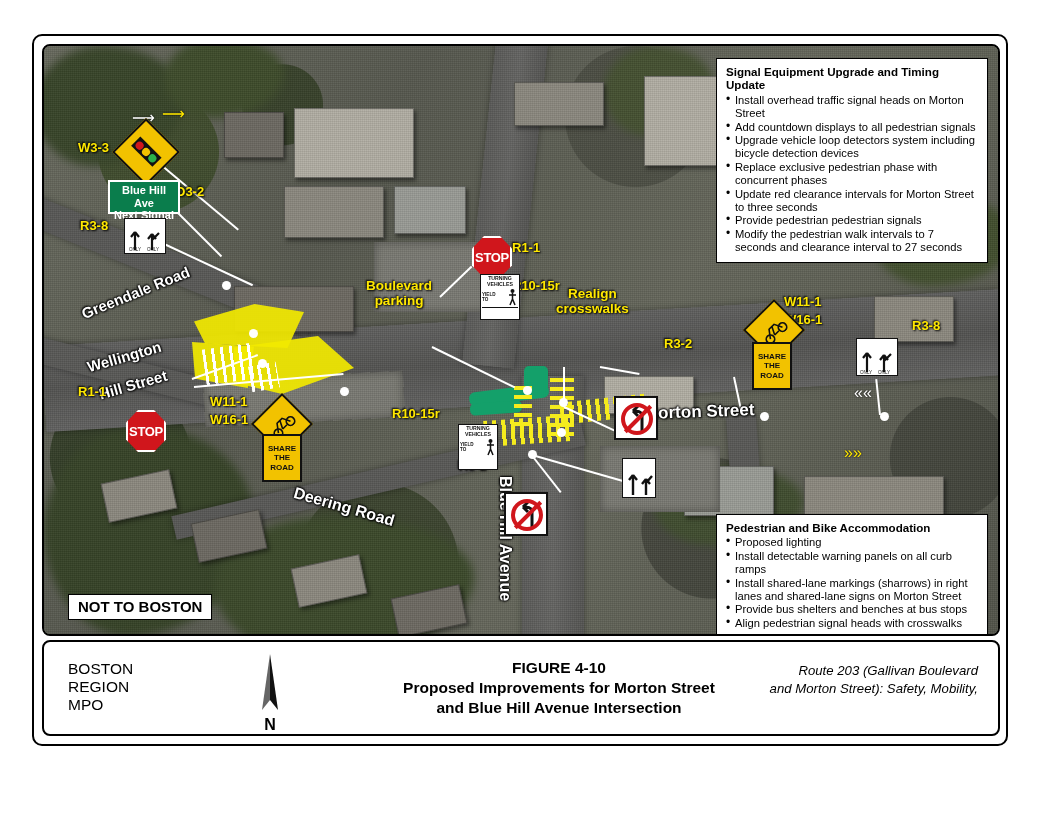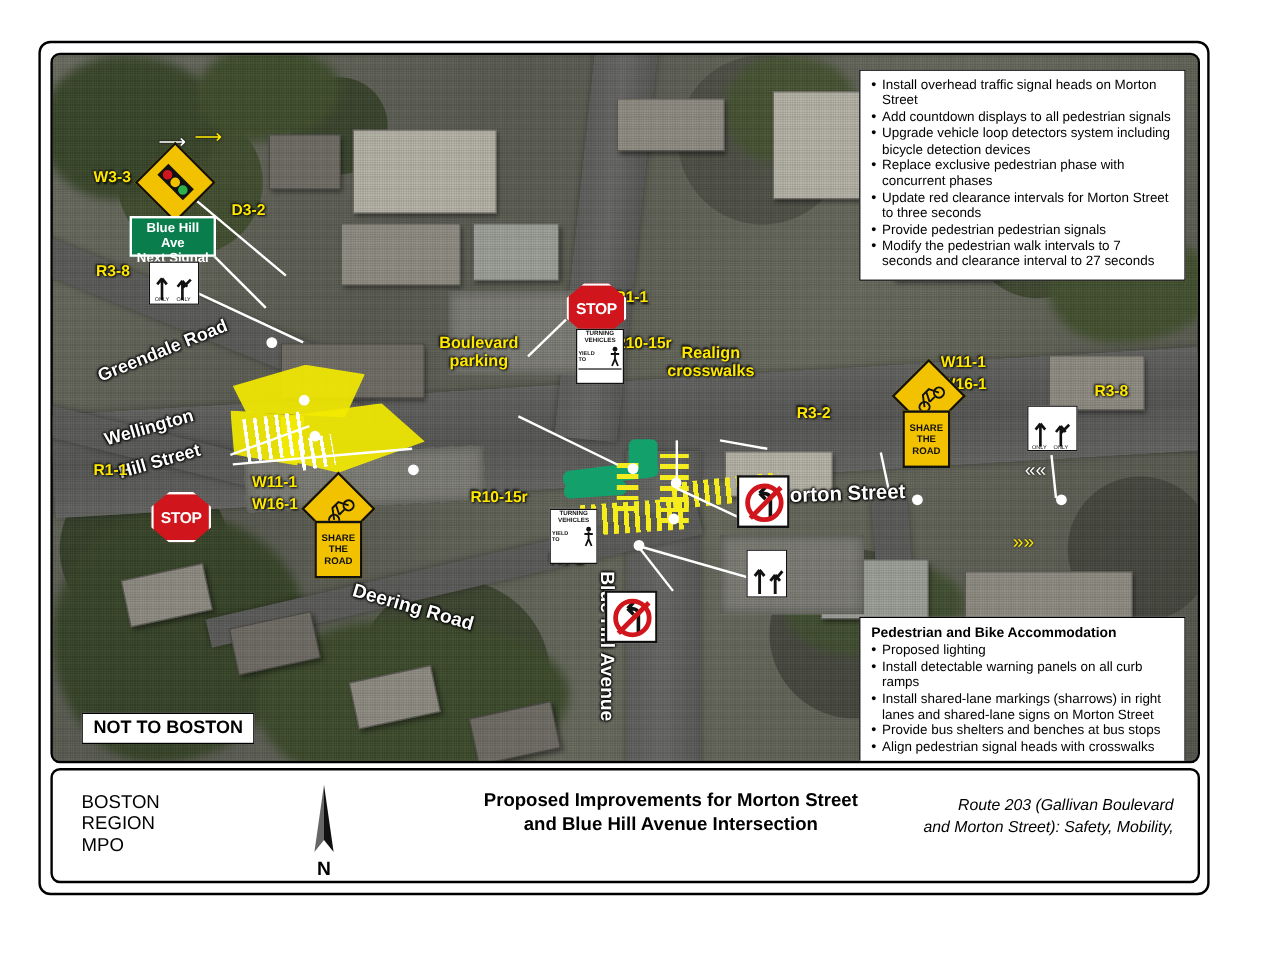--- a/index.html
+++ b/index.html
@@ -173,21 +173,21 @@
     background: #fff;
     border: 1px solid #000;
     padding: 3px 9px 4px 9px;
     font-weight: bold;
     font-size: 15px;
   }
 
   
   .sign { position: absolute; }
   .stop-sign {
-    width: 50px; height: 42px;
+    width: 40px; height: 42px;
     background: #d0161c;
     border: 2px solid #fff;
     clip-path: polygon(30% 0,70% 0,100% 30%,100% 70%,70% 100%,30% 100%,0 70%,0 30%);
     color: #fff; font-weight: bold; font-size: 13px;
     display: flex; align-items: center; justify-content: center;
     letter-spacing: -.3px;
   }
   .diamond {
     width: 44px; height: 44px;
     background: #f2c200;
@@ -414,21 +414,21 @@
     <div class="note-label" style="left:322px;top:232px;">
       <span style="white-space:pre-line;">Boulevard
 parking</span>
     </div>
     <div class="note-label" style="left:512px;top:240px;">
       <span style="white-space:pre-line;text-align:center;">Realign
 crosswalks</span>
     </div>
 
     <div class="code-label" style="left:34px;top:94px;">W3-3</div>
-    <div class="code-label" style="left:132px;top:121px;margin-left:17px;">D3-2</div>
+    <div class="code-label" style="left:132px;top:138px;">D3-2</div>
     <div class="code-label" style="left:36px;top:172px;">R3-8</div>
     <div class="code-label" style="left:468px;top:194px;">R1-1</div>
     <div class="code-label" style="left:468px;top:232px;">R10-15r</div>
     <div class="code-label" style="left:34px;top:338px;">R1-1</div>
     <div class="code-label" style="left:166px;top:348px;">W11-1</div>
     <div class="code-label" style="left:166px;top:366px;">W16-1</div>
     <div class="code-label" style="left:348px;top:360px;">R10-15r</div>
     <div class="code-label" style="left:414px;top:412px;">R3-2</div>
     <div class="code-label" style="left:620px;top:290px;">R3-2</div>
     <div class="code-label" style="left:740px;top:248px;">W11-1</div>
@@ -559,20 +559,21 @@
     <div class="sign lane-sign" style="left:812px;top:292px;width:42px;height:38px;">
       <svg width="38" height="34" viewBox="0 0 38 34">
         <path d="M9 31 L9 12 M9 12 L5 17 M9 12 L13 17" stroke="#111" stroke-width="2.2" fill="none"></path>
         <path d="M26 31 L26 14 M26 14 L22 19 M26 14 L30 19 M26 20 L33 13" stroke="#111" stroke-width="2.2" fill="none"></path>
         <text x="2" y="33" font-size="4.6" fill="#111" font-family="Liberation Sans">ONLY</text>
         <text x="20" y="33" font-size="4.6" fill="#111" font-family="Liberation Sans">ONLY</text>
       </svg>
     </div>
 
     <div class="note" style="left:672px;top:12px;width:272px;">
+      <h4>Signal Equipment Upgrade and Timing Update</h4>
       <ul>
         <li>Install overhead traffic signal heads on Morton Street</li>
         <li>Add countdown displays to all pedestrian signals</li>
         <li>Upgrade vehicle loop detectors system including bicycle detection devices</li>
         <li>Replace exclusive pedestrian phase with concurrent phases</li>
         <li>Update red clearance intervals for Morton Street to three seconds</li>
         <li>Provide pedestrian pedestrian signals</li>
         <li>Modify the pedestrian walk intervals to 7 seconds and clearance interval to 27 seconds</li>
       </ul>
     </div>
@@ -600,20 +601,21 @@
 
     <div id="northarrow">
       <svg width="36" height="64" viewBox="0 0 36 64" style="display:block;margin:0 auto;">
         <path d="M18 2 L26 58 L18 48 Z" fill="#111"></path>
         <path d="M18 2 L10 58 L18 48 Z" fill="#666"></path>
       </svg>
       <div class="n">N</div>
     </div>
 
     <div id="fig-title">
+      <div>FIGURE 4-10</div>
       <div>Proposed Improvements for Morton Street</div>
       <div>and Blue Hill Avenue Intersection</div>
     </div>
 
     <div id="study-ref">
       <div>Route 203 (Gallivan Boulevard</div>
       <div>and Morton Street): Safety, Mobility,</div>
     </div>
   </div>
 </div>

